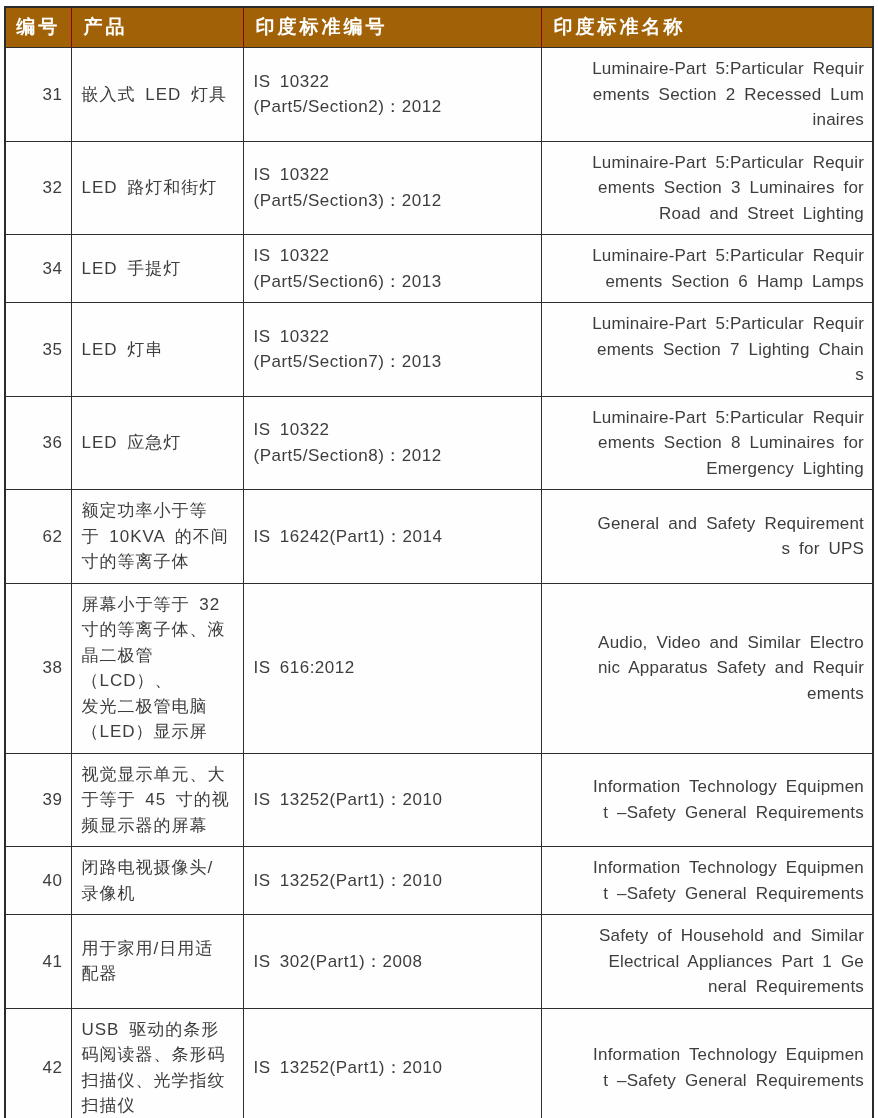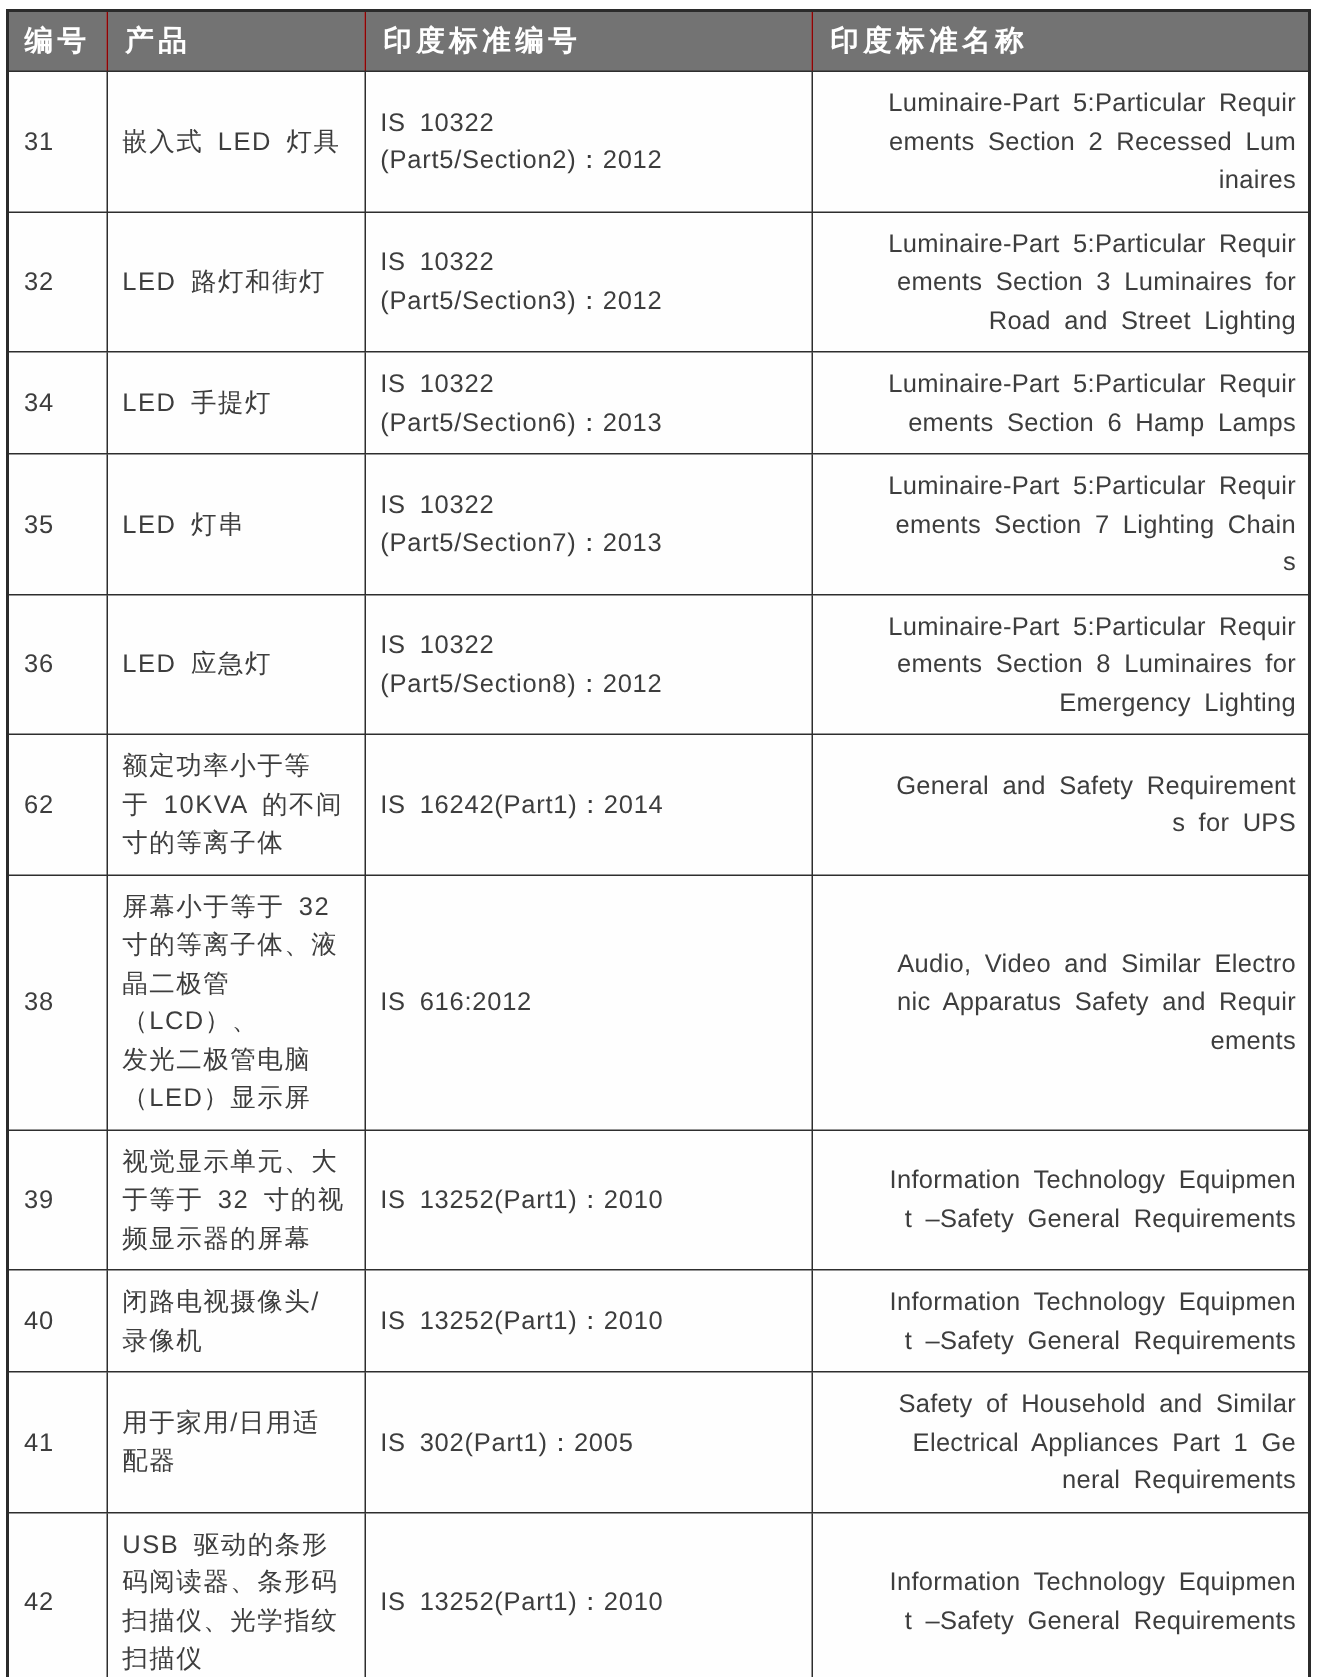--- a/index.html
+++ b/index.html
@@ -20,21 +20,21 @@
     table-layout: fixed;
     border: 2px solid #2b2b2b;
   }
   table.standards th,
   table.standards td {
     border: 1px solid #2e2e2e;
     box-sizing: border-box;
   }
   
   table.standards th {
-    background: #737373;
+    background: #a16207;
     color: #ffffff;
     font-size: 19px;
     font-weight: bold;
     letter-spacing: 3px;
     text-align: left;
     padding: 6px 10px 7px 12px;
     height: 33px;
     vertical-align: middle;
     border-color: #8f0203;
     border-bottom-color: #2e2e2e;
@@ -45,21 +45,21 @@
     color: #3d3d3d;
     font-size: 17px;
     line-height: 1.5;
     vertical-align: middle;
     padding: 8px 8px 8px 10px;
     white-space: pre-wrap;
     word-spacing: 4px;
     background: #fefefe;
   }
   td.c-no {
-    text-align: left;
+    text-align: right;
     padding-left: 2px;
     padding-right: 2px;
     letter-spacing: 0.5px;
   }
   td.c-prod {
     letter-spacing: 1px;
     word-spacing: 2px;
   }
   td.c-std {
     letter-spacing: 0.5px;
@@ -165,41 +165,41 @@
 （LED）显示屏</td>
     <td class="c-std">IS 616:2012</td>
     <td class="c-name">Audio, Video and Similar Electro
 nic Apparatus Safety and Requir
 ements</td>
   </tr>
 
   <tr>
     <td class="c-no">39</td>
     <td class="c-prod">视觉显示单元、大
-于等于 32 寸的视
+于等于 45 寸的视
 频显示器的屏幕</td>
     <td class="c-std">IS 13252(Part1)：2010</td>
     <td class="c-name">Information Technology Equipmen
 t –Safety General Requirements</td>
   </tr>
 
   <tr>
     <td class="c-no">40</td>
     <td class="c-prod">闭路电视摄像头/
 录像机</td>
     <td class="c-std">IS 13252(Part1)：2010</td>
     <td class="c-name">Information Technology Equipmen
 t –Safety General Requirements</td>
   </tr>
 
   <tr>
     <td class="c-no">41</td>
     <td class="c-prod">用于家用/日用适
 配器</td>
-    <td class="c-std">IS 302(Part1)：2005</td>
+    <td class="c-std">IS 302(Part1)：2008</td>
     <td class="c-name">Safety of Household and Similar
  Electrical Appliances Part 1 Ge
 neral Requirements</td>
   </tr>
 
   <tr>
     <td class="c-no">42</td>
     <td class="c-prod">USB 驱动的条形
 码阅读器、条形码
 扫描仪、光学指纹

